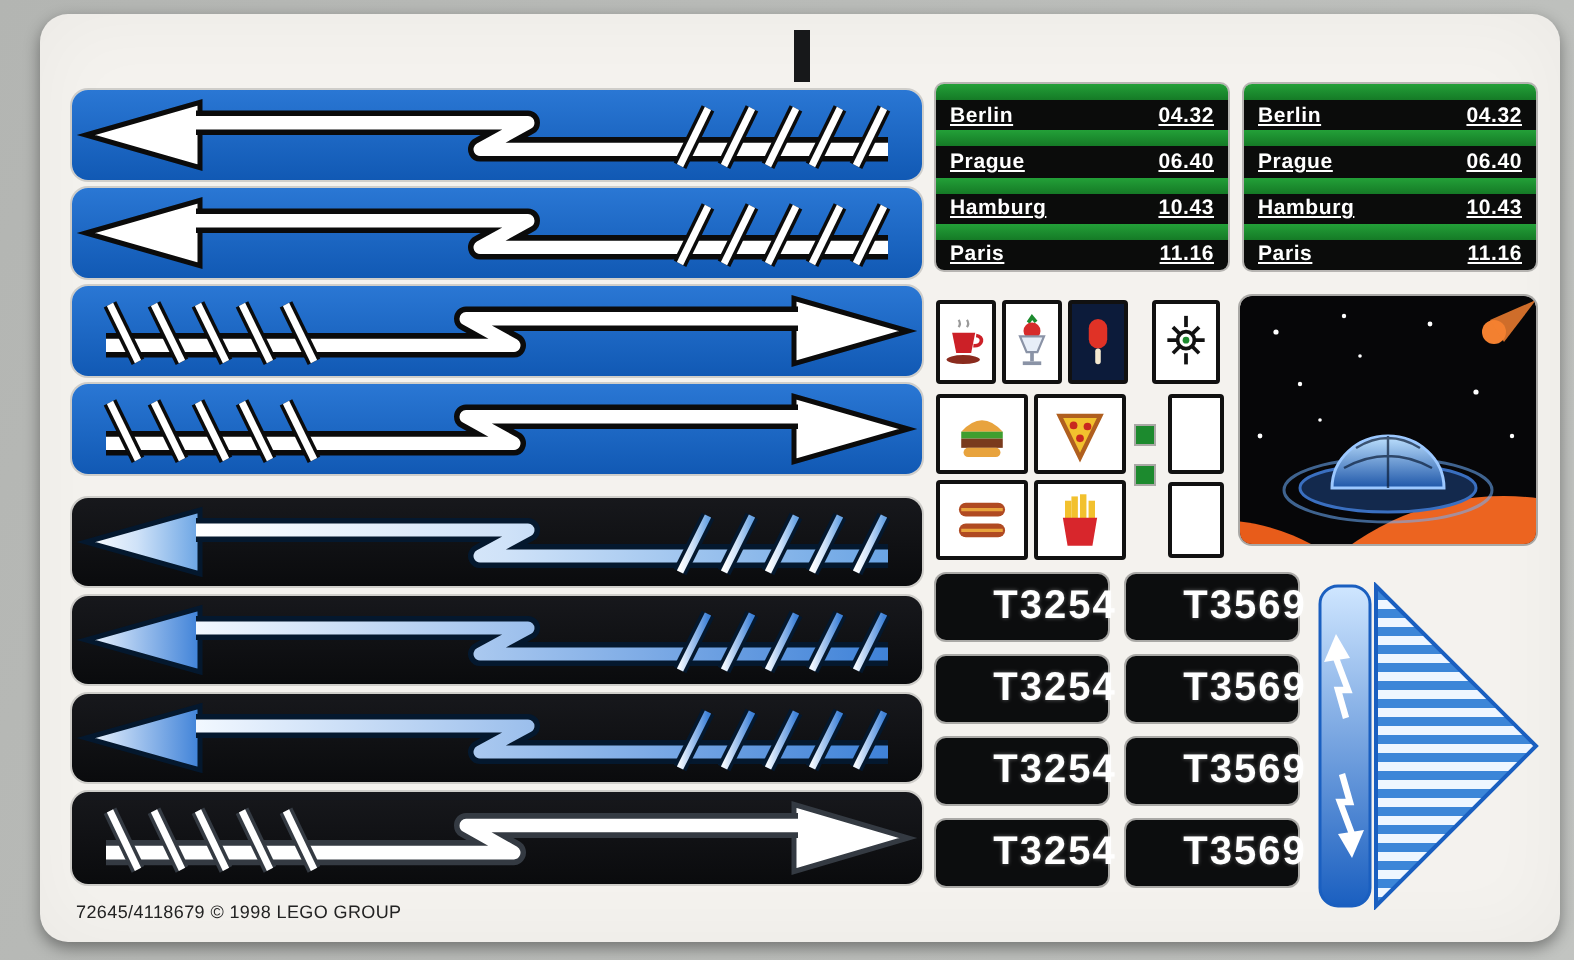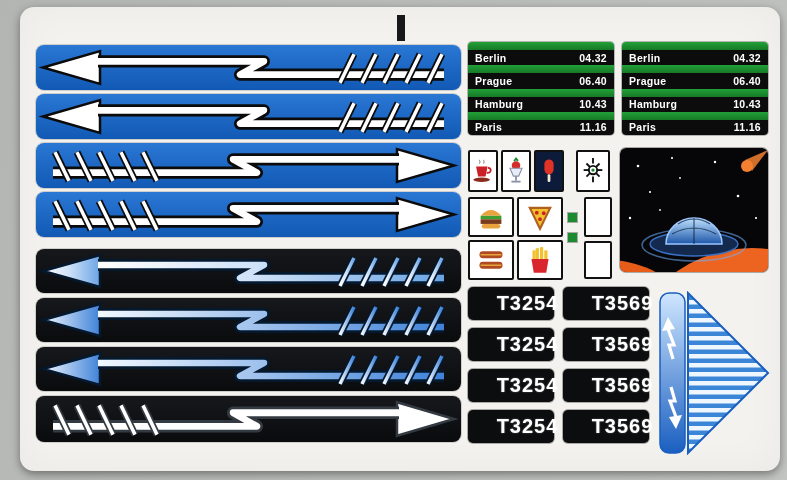--- a/index.html
+++ b/index.html
@@ -13,21 +13,21 @@
   .stripe{position:absolute;left:0;width:425px;border-radius:8px;overflow:hidden;box-shadow:0 0 0 1px rgba(0,0,0,.15);}
   .stripe.blue{background:linear-gradient(180deg,#2a77d4,#1159b4);}
   .stripe.black{background:linear-gradient(180deg,#17181c,#0a0b0d);}
   .stripe svg{display:block;}
   
   .boards{position:absolute;left:448px;top:35px;width:302px;height:93px;}
   .board{position:absolute;top:0;width:146px;height:93px;border-radius:4px;overflow:hidden;box-shadow:0 0 0 1px rgba(0,0,0,.25);}
   .board:nth-child(2){left:154px;}
   .green-bar{height:8px;background:linear-gradient(180deg,#23a038,#157a26);}
   .board-row{height:15.25px;background:#0b0c0b;color:#fff;display:flex;justify-content:space-between;align-items:center;
-             padding:0 7px;font-size:10.5px;font-weight:bold;letter-spacing:.3px;}
+             padding:0 7px;font-size:10.5px;font-weight:bold;letter-spacing:.3px;text-decoration:underline;}
   
   .food-strip{position:absolute;left:448px;top:143px;display:flex;gap:3px;}
   .food-cell{width:30px;height:42px;background:#fff;border:2px solid #111;border-radius:2px;display:flex;align-items:center;justify-content:center;}
   .food-cell.dark{background:#0c1b3a;}
   .food-cell.big{width:46px;height:40px;}
   .food-grid{position:absolute;left:448px;top:190px;display:grid;grid-template-columns:46px 46px;gap:3px;}
   .eye-box{position:absolute;left:556px;top:143px;width:34px;height:42px;background:#fff;border:2px solid #111;border-radius:2px;
            display:flex;align-items:center;justify-content:center;}
   .mini-green{position:absolute;width:9px;height:9px;background:#1c8a2e;box-shadow:0 0 0 1px rgba(0,0,0,.3);}
   .blank-box{position:absolute;left:564px;width:28px;background:#fff;border:2px solid #111;border-radius:2px;}
@@ -433,14 +433,15 @@
           <path d="M15 68 L11 54 L16 54 L10 38" fill="none" stroke="#fff" stroke-width="3.2"></path>
           <polygon points="10,26 4,40 17,38" fill="#fff"></polygon>
         </g>
         <g>
           <path d="M13 96 L17 110 L12 110 L18 126" fill="none" stroke="#fff" stroke-width="3.2"></path>
           <polygon points="18,138 24,124 11,126" fill="#fff"></polygon>
         </g>
       </svg>
     </div>
 
+    <div class="footer">72645/4118679 © 1998 LEGO GROUP</div>
   </div>
 </div>
 
 </body></html>

